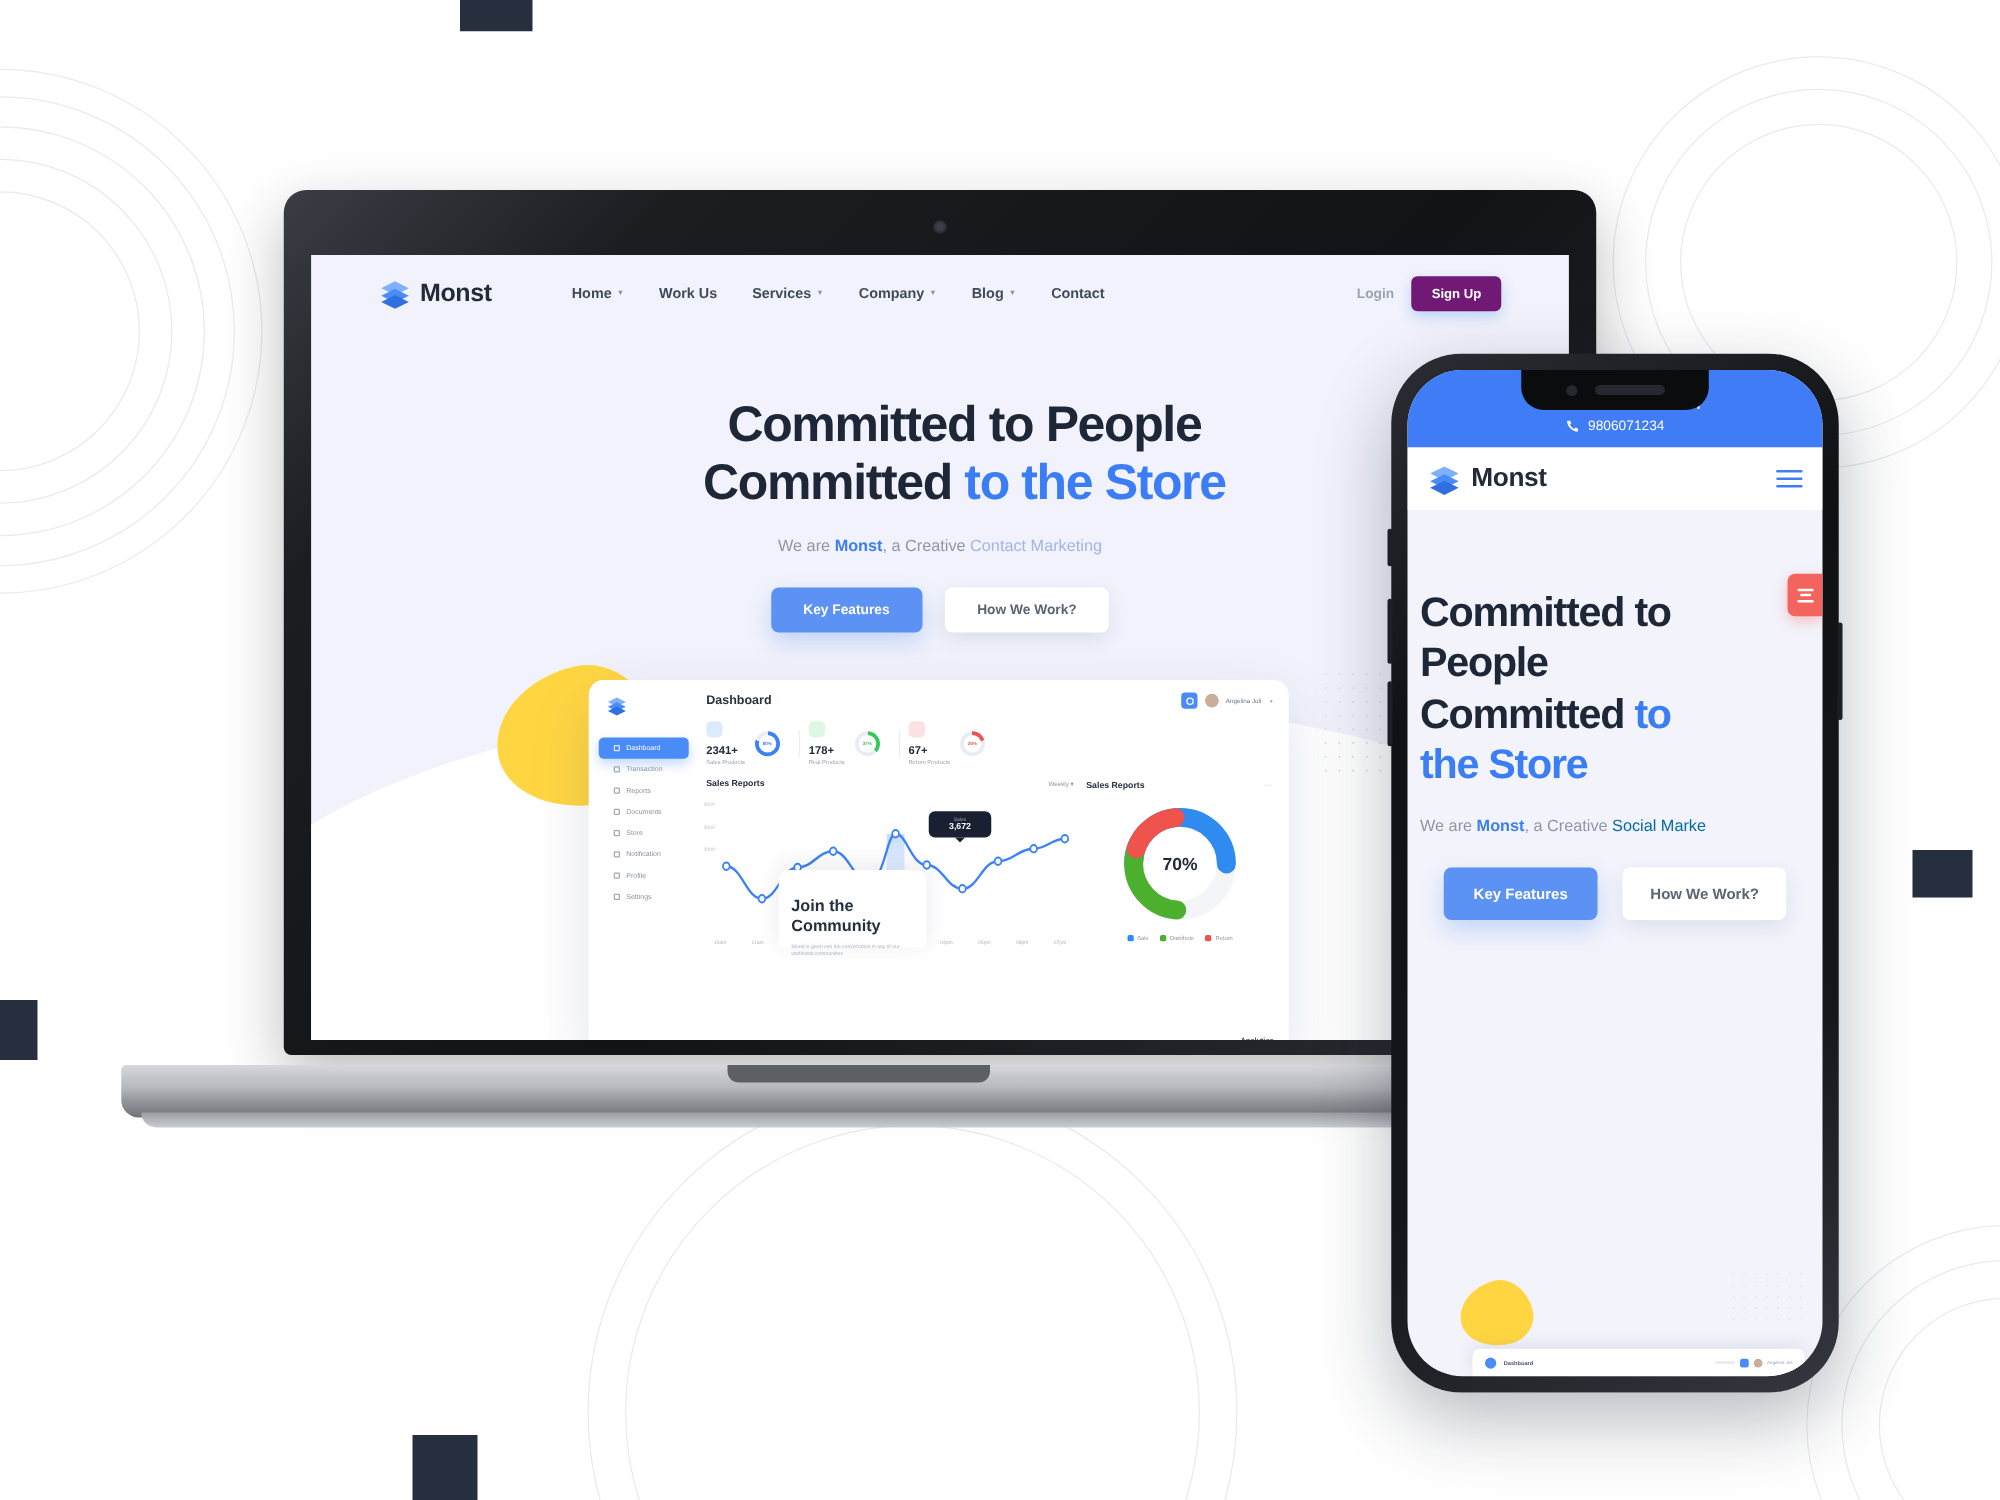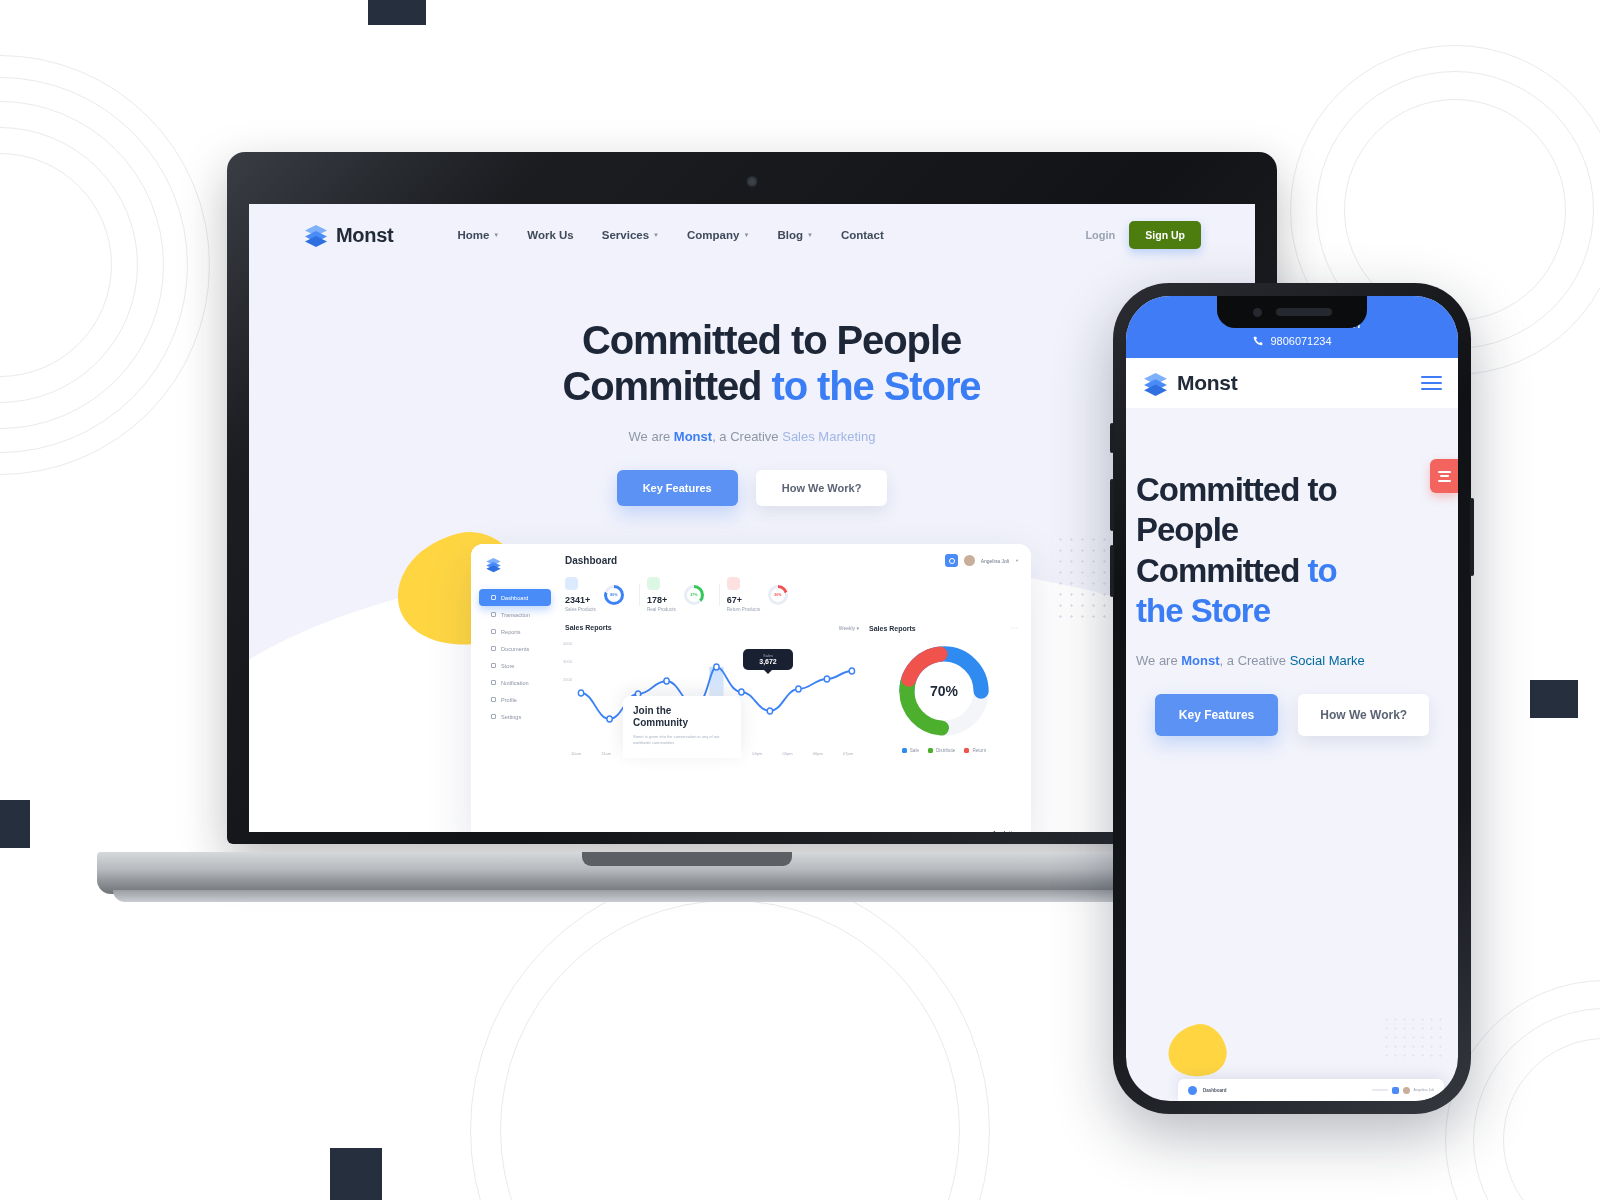--- a/index.html
+++ b/index.html
@@ -80,21 +80,21 @@
   .brand-name { font-size:20px; font-weight:700; color:#222b38; letter-spacing:-.3px; }
   .nav-links { display:flex; align-items:center; gap:28px; margin-left:64px; }
   .nav-link {
     font-size:11.5px; color:#3f4a5a; font-weight:600; white-space:nowrap;
     display:flex; align-items:center; gap:4px;
   }
   .caret { font-size:6px; color:#8a93a3; }
   .nav-actions { margin-left:auto; display:flex; align-items:center; gap:14px; }
   .login-link { font-size:11px; color:#9aa3b2; font-weight:600; }
   .signup-btn {
-    background:#4d7c0f; color:#fff; font-size:10.5px; font-weight:700;
+    background:#701a75; color:#fff; font-size:10.5px; font-weight:700;
     padding:8px 16px; border-radius:5px; box-shadow:0 4px 10px rgba(74,140,247,.32);
   }
 
   .hero { position:relative; z-index:3; text-align:center; padding-top:52px; }
   .hero-h1 {
     font-size:40px; line-height:1.14; font-weight:800; color:#1d2738;
     letter-spacing:-1.1px;
     padding-left:39px;
   }
   .hero-h1 .accent { color:#3b7df5; }
@@ -191,21 +191,21 @@
   }
   .legend { display:flex; justify-content:center; gap:9px; margin-top:8px; }
   .legend-item { display:flex; align-items:center; gap:3px; font-size:4.6px; color:#8b93a3; }
   .legend-sw { width:5px; height:5px; border-radius:1.5px; }
 
   .join-card {
     position:absolute; left:58px; bottom:-2px; width:118px; height:62px;
     background:#fff; border-radius:8px 8px 0 0; box-shadow:0 -4px 18px rgba(35,50,90,.10);
     padding:9px 10px; z-index:5;
   }
-  .join-t { font-size:10px; font-weight:800; color:#25303f; line-height:1.22; }
+  .join-t { font-size:13px; font-weight:800; color:#25303f; line-height:1.22;margin-top:12px; }
   .join-p { font-size:4px; color:#aab2c0; margin-top:5px; line-height:1.5; }
   .analytics-lbl { position:absolute; right:12px; bottom:8px; font-size:6px; color:#4a5465; font-weight:600; }
 
   
   .phone { position:absolute; left:1113px; top:283px; width:358px; height:831px; }
   .phone-body {
     position:absolute; inset:0; border-radius:56px;
     background: linear-gradient(150deg,#2b2d33 0%, #101114 30%, #15171b 70%, #35383f 100%);
     padding:13px; box-shadow: 0 22px 60px rgba(20,25,45,.30);
   }
@@ -357,21 +357,21 @@
               <a class="signup-btn">Sign Up</a>
             </div>
           </div>
 
           <div class="hero">
             <h1 class="hero-h1">
               <span>Committed to People</span><br>
               <span>Committed </span><span class="accent">to the Store</span>
             </h1>
             <div class="hero-sub">
-              <span>We are </span><b>Monst</b><span>, a Creative </span><span class="lite">Sales Marketing</span>
+              <span>We are </span><b>Monst</b><span>, a Creative </span><span class="lite">Contact Marketing</span>
             </div>
             <div class="hero-btns">
               <a class="btn-primary">Key Features</a>
               <a class="btn-ghost">How We Work?</a>
             </div>
           </div>
 
           <div class="blob-yellow"></div>
 
           <div class="dash">

